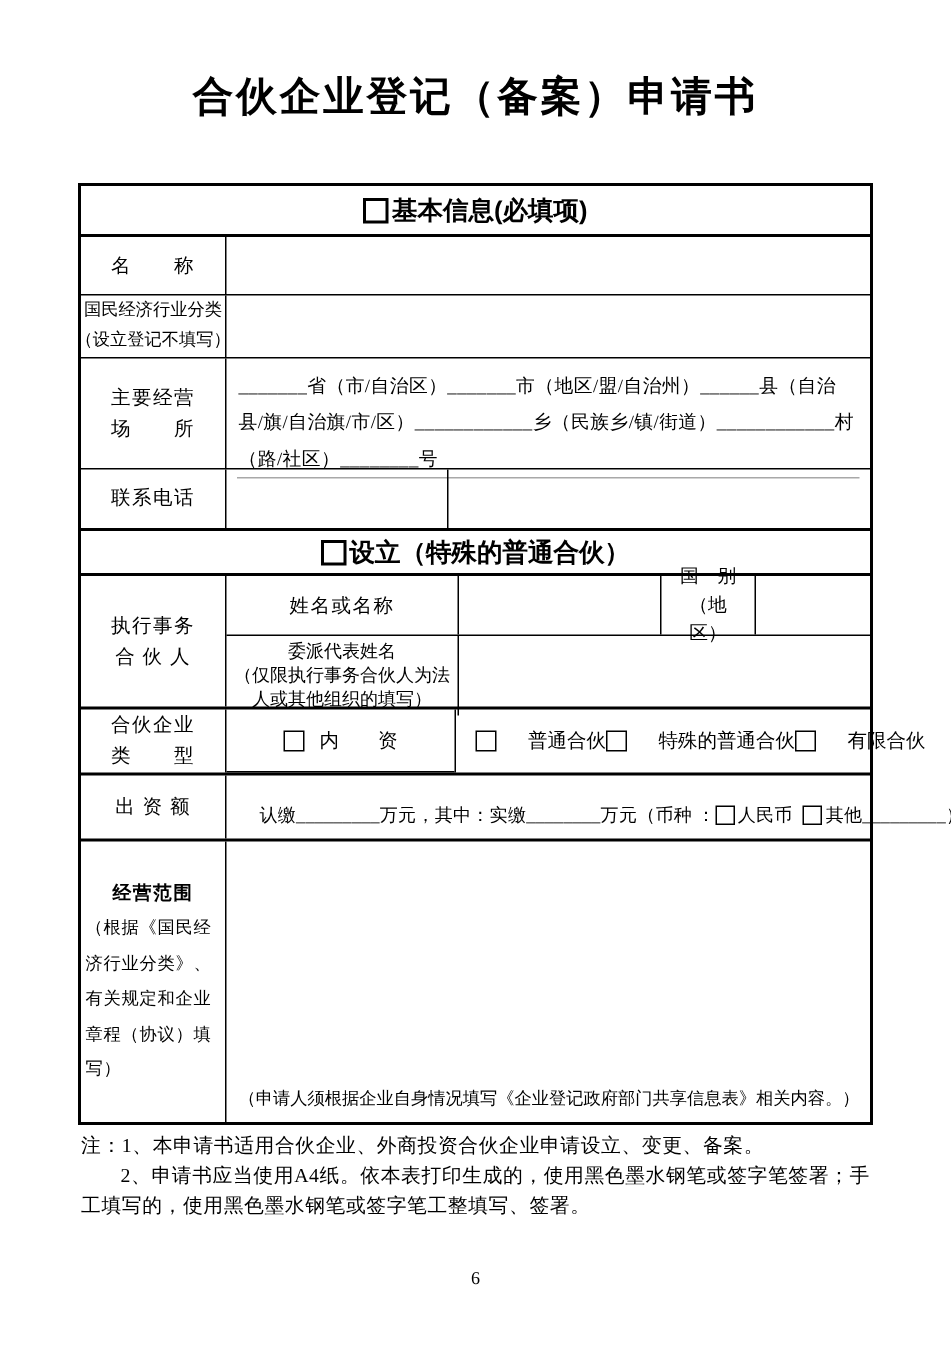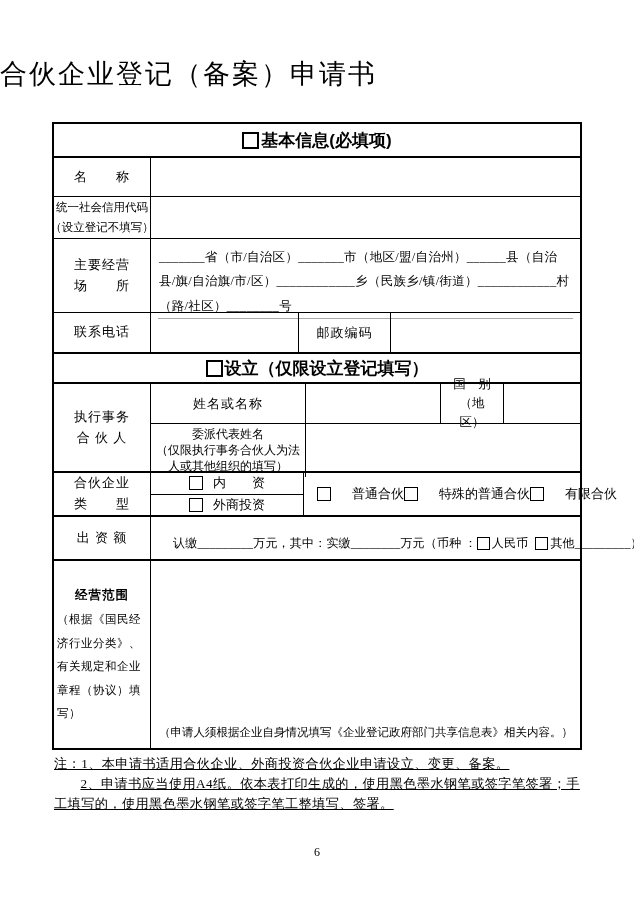--- a/index.html
+++ b/index.html
@@ -1,22 +1,22 @@
 <!DOCTYPE html>
 <html><head>
 <meta charset="utf-8">
 <style>
   html,body{margin:0;padding:0;background:#fff;}
   .page{
     position:relative;width:634px;height:898px;background:#fff;color:#000;
     font-family:"Liberation Serif","DejaVu Serif",serif;font-size:13px;overflow:hidden;
   }
   .title{
-    position:absolute;top:56px;left:0;width:100%;text-align:left;
-    font-size:27px;font-weight:normal;letter-spacing:2px;
+    position:absolute;top:46px;left:0;width:100%;text-align:center;
+    font-size:27px;font-weight:bold;letter-spacing:2px;
   }
   .form-table{
     position:absolute;left:52px;top:122px;width:530px;height:628px;
     border:2px solid #000;box-sizing:border-box;display:flex;flex-direction:column;
   }
   .row{display:flex;box-sizing:border-box;flex-shrink:0;}
   .cell{box-sizing:border-box;}
   .bb1{border-bottom:1px solid #000;}
   .bb2{border-bottom:2px solid #000;}
   .br{border-right:1px solid #000;}
@@ -45,21 +45,21 @@
   .capcell .cb{margin:0 10px 0 0;}
   .ptype{display:flex;align-items:center;justify-content:space-between;padding:0 13px;}
   .capital-line{display:flex;align-items:center;padding:10px 6px 0 8px;font-size:12px;letter-spacing:0.2px;white-space:nowrap;margin-left:14px;}
   .capital-line .cb{width:11px;height:11px;margin:0 2px 0 0;}
   .capital-line .gap{margin-left:7px;}
   .scope-label{padding:2px 3px;letter-spacing:0;}
   .scope-l1{text-align:center;font-size:12.5px;letter-spacing:1px;line-height:2;font-weight:bold;}
   .scope-l2{text-align:left;font-size:11.5px;line-height:2.05;letter-spacing:0.5px;}
   .scope-cell{display:flex;flex-direction:column;justify-content:flex-end;}
   .scope-note{padding:0 4px 8px 8px;font-size:11.5px;letter-spacing:0;white-space:nowrap;}
-  .notes{position:absolute;left:54px;top:754px;width:526px;font-size:13.2px;line-height:1.5;letter-spacing:0.4px;text-decoration:underline;}
+  .notes{position:absolute;left:54px;top:754px;width:526px;font-size:13.2px;line-height:1.5;letter-spacing:0.4px;}
   .notes .indent{text-indent:2em;}
   .page-number{position:absolute;top:845px;left:0;width:100%;text-align:center;font-size:12px;}
 </style>
 </head>
 <body>
 
 <div class="page">
 
   <div class="title">合伙企业登记（备案）申请书</div>
 
@@ -70,47 +70,46 @@
       <span>基本信息(必填项)</span>
     </div>
 
     <div class="row bb1" style="height:39px">
       <div class="cell label-col br center">名　　称</div>
       <div class="cell grow"></div>
     </div>
 
     <div class="row bb1" style="height:42px">
       <div class="cell label-col br center small-label">
-        <div>统一社会信用代码</div>
+        <div>国民经济行业分类</div>
         <div>（设立登记不填写）</div>
       </div>
       <div class="cell grow"></div>
     </div>
 
     <div class="row bb1" style="height:74px">
       <div class="cell label-col br center">
         <div>主要经营</div>
         <div>场　　所</div>
       </div>
       <div class="cell grow premises-cell">
         <div class="premises-text">_______省（市/自治区）_______市（地区/盟/自治州）______县（自治县/旗/自治旗/市/区）____________乡（民族乡/镇/街道）____________村（路/社区）________号</div>
         <div class="grey-line"></div>
       </div>
     </div>
 
     <div class="row bb2" style="height:41px">
       <div class="cell label-col br center">联系电话</div>
       <div class="cell br" style="width:148px"></div>
-      <div class="cell br center" style="width:92px;letter-spacing:1px">邮政编码</div>
       <div class="cell grow"></div>
     </div>
 
     <div class="row hdr bb2" style="height:30px">
       <span class="cb-hdr"></span>
-      <span>设立（仅限设立登记填写）</span>
+      <span>设立（特殊的普通合伙）</span>
     </div>
 
     <div class="row bb2" style="height:89px">
       <div class="cell label-col br center">
         <div>执行事务</div>
         <div>合 伙 人</div>
       </div>
       <div class="grow col">
         <div class="row bb1" style="height:40px">
           <div class="cell br center w155" style="letter-spacing:1px">姓名或名称</div>
@@ -133,24 +132,20 @@
 
     <div class="row bb2" style="height:44px">
       <div class="cell label-col br center">
         <div>合伙企业</div>
         <div>类　　型</div>
       </div>
       <div class="col" style="width:153px;border-right:1px solid #000;box-sizing:border-box">
         <div class="row bb1 grow capcell">
           <span class="cb"></span>
           <span>内　　资</span>
-        </div>
-        <div class="row grow capcell">
-          <span class="cb"></span>
-          <span>外商投资</span>
         </div>
       </div>
       <div class="cell grow ptype">
         <span class="opt">
           <span class="cb"></span>
           <span>普通合伙</span>
         </span>
         <span class="opt">
           <span class="cb"></span>
           <span>特殊的普通合伙</span>

